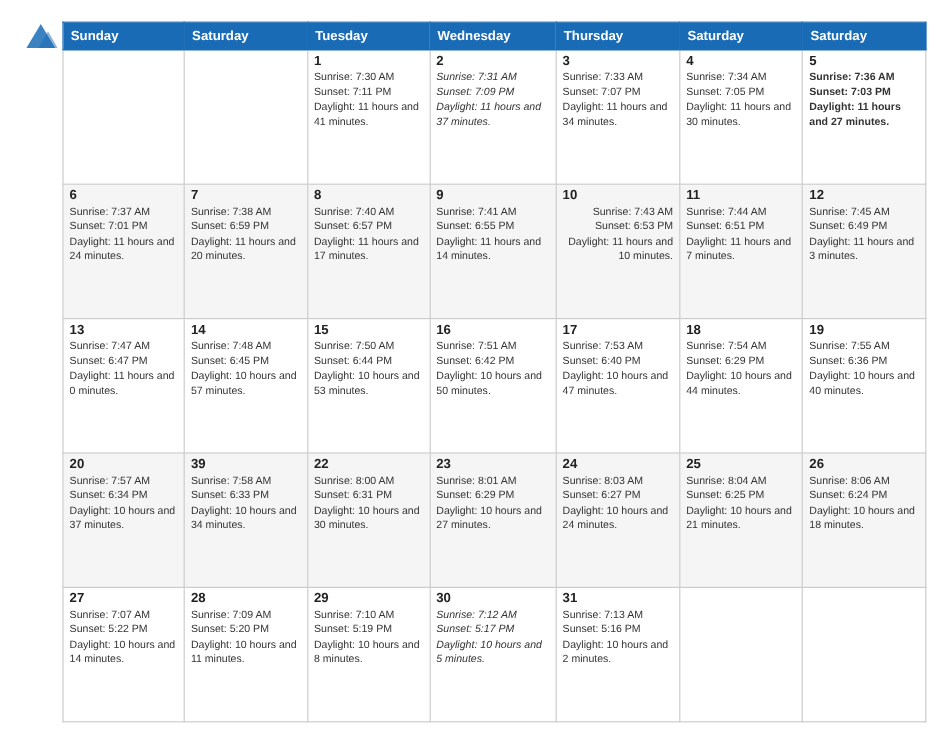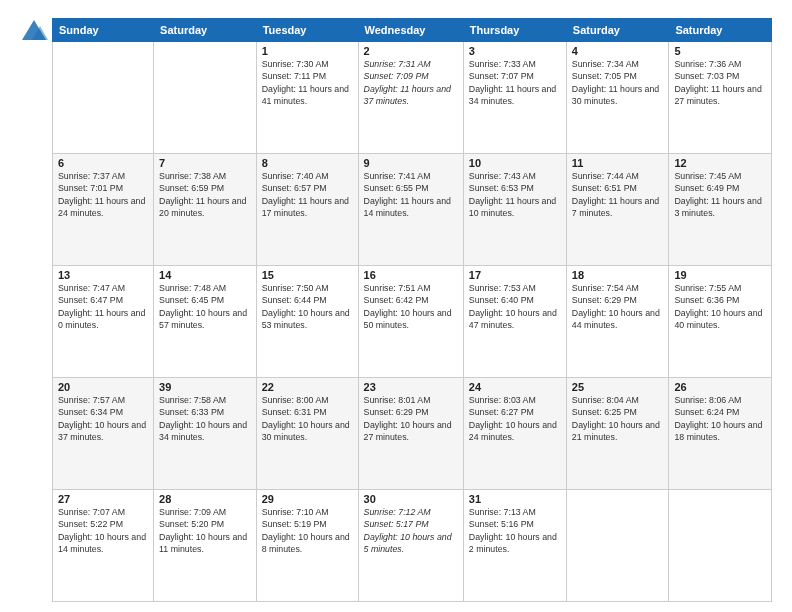--- a/index.html
+++ b/index.html
@@ -153,21 +153,21 @@
 Daylight: 11 hours and 34 minutes.</div>
           </td>
           <td>
             <span class="day-number">4</span>
             <div class="day-info" style="white-space: pre-line;">Sunrise: 7:34 AM
 Sunset: 7:05 PM
 Daylight: 11 hours and 30 minutes.</div>
           </td>
           <td>
             <span class="day-number">5</span>
-            <div class="day-info" style="white-space: pre-line;">Sunrise: 7:36 AM
+            <div class="day-info" style="white-space: pre-line; font-weight: bold;">Sunrise: 7:36 AM
 Sunset: 7:03 PM
 Daylight: 11 hours and 27 minutes.</div>
           </td>
         </tr>
         <tr>
           <td>
             <span class="day-number">6</span>
             <div class="day-info" style="white-space: pre-line;">Sunrise: 7:37 AM
 Sunset: 7:01 PM
 Daylight: 11 hours and 24 minutes.</div>
@@ -185,21 +185,21 @@
 Daylight: 11 hours and 17 minutes.</div>
           </td>
           <td>
             <span class="day-number">9</span>
             <div class="day-info" style="white-space: pre-line;">Sunrise: 7:41 AM
 Sunset: 6:55 PM
 Daylight: 11 hours and 14 minutes.</div>
           </td>
           <td>
             <span class="day-number">10</span>
-            <div class="day-info" style="white-space: pre-line;">Sunrise: 7:43 AM
+            <div class="day-info" style="white-space: pre-line; text-align: right;">Sunrise: 7:43 AM
 Sunset: 6:53 PM
 Daylight: 11 hours and 10 minutes.</div>
           </td>
           <td>
             <span class="day-number">11</span>
             <div class="day-info" style="white-space: pre-line;">Sunrise: 7:44 AM
 Sunset: 6:51 PM
 Daylight: 11 hours and 7 minutes.</div>
           </td>
           <td>

